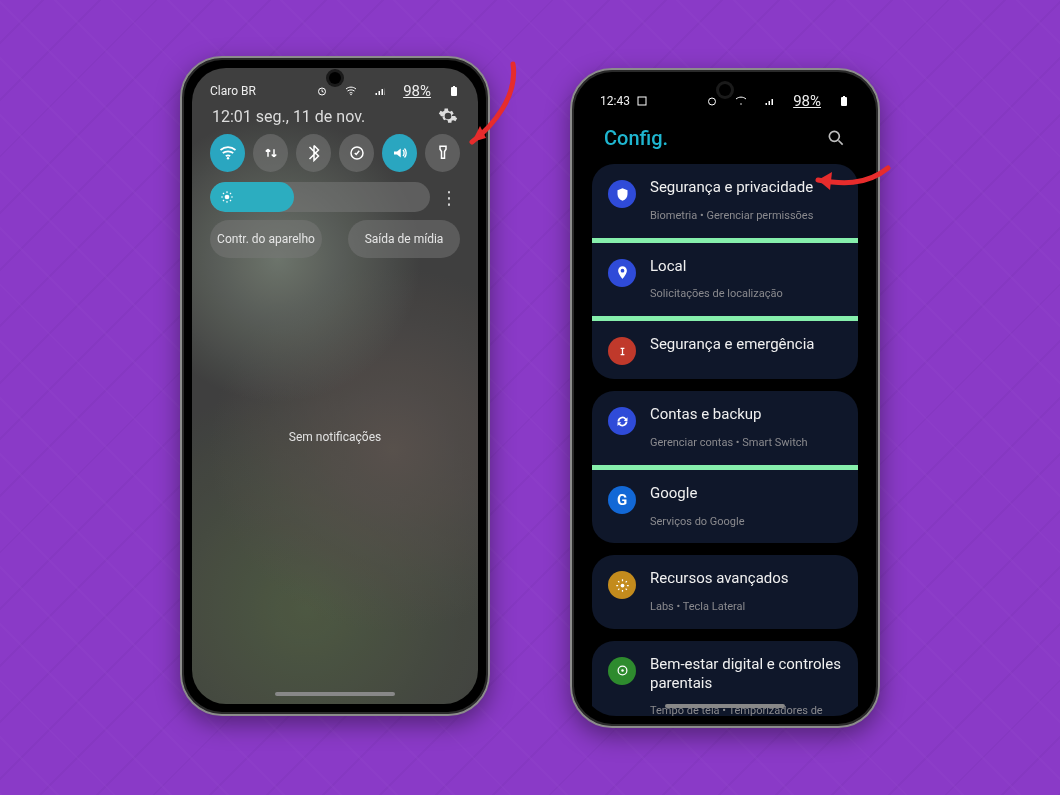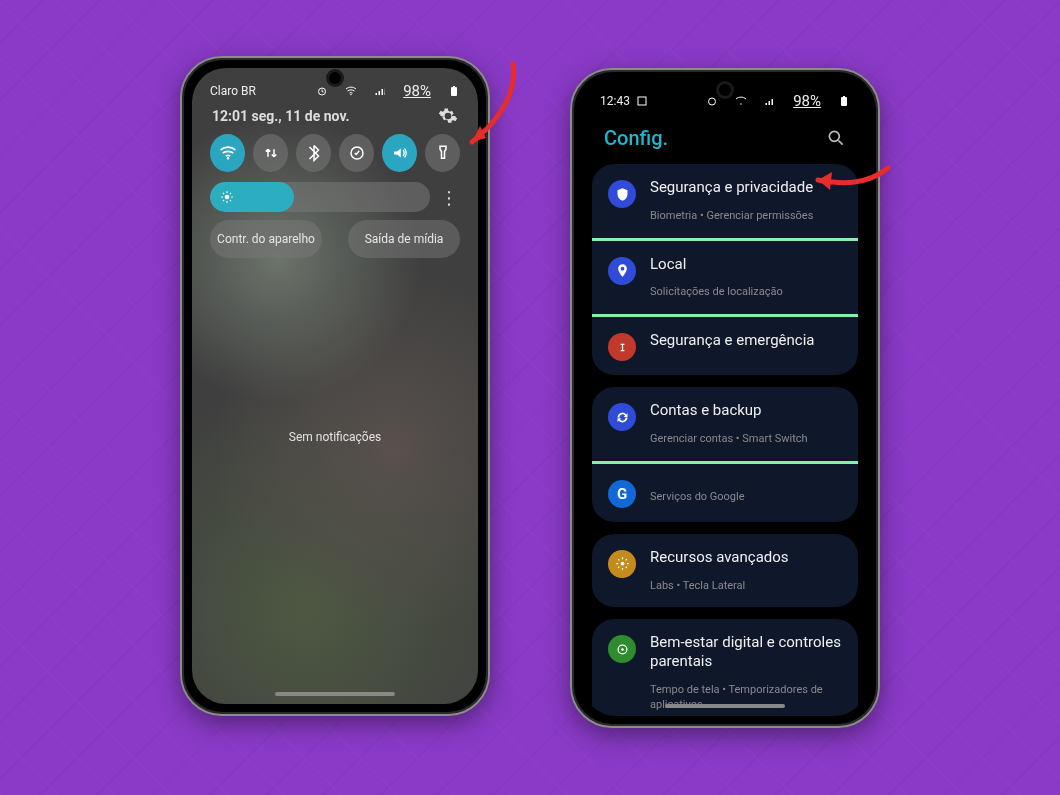--- a/index.html
+++ b/index.html
@@ -60,21 +60,21 @@
     display:flex; justify-content:space-between; align-items:center;
     padding: 14px 18px 2px; font-size:12px; color:#eee;
   }
   .status-icons{ display:flex; gap:17px; align-items:center; font-size:15px;text-decoration:underline;}
   .status-icons svg{ width:12px; height:12px; }
 
   .qs-head{
     display:flex; justify-content:space-between; align-items:center;
     padding: 4px 20px 6px;
   }
-  .qs-date{ font-size:14px; color:#ddd;font-weight:bold; }
+  .qs-date{ font-size:16px; color:#ddd; }
   .gear{ width:20px; height:20px; color:#ddd; cursor:pointer; }
 
   .qs-tiles{ display:flex; gap:8px; padding:2px 18px 6px; justify-content:space-between; }
   .tile{
     width:38px; height:38px; border-radius:50%;
     display:flex; align-items:center; justify-content:center;
     background: rgba(120,120,120,.55);
     color:#eee;
   }
   .tile.on{ background:#00b0d6; color:#fff; }
@@ -115,21 +115,21 @@
     display:flex; justify-content:space-between; align-items:center;
     padding: 14px 22px 14px 22px;
   }
   .settings-title{ color:#1fb6d0; font-size:20px; font-weight:500; }
   .search-ic{ width:20px; height:20px; color:#bdbdbd; }
 
   .cards{ padding:0 10px 20px; display:flex; flex-direction:column; gap:12px; }
   .card{ background:#0f172a; border-radius:22px; overflow:hidden; }
   .item{
     display:flex; gap:14px; padding:14px 16px; align-items:flex-start;
-    border-top:3px solid #86efac;
+    border-top:5px solid #86efac;
   }
   .item:first-child{ border-top:none; }
   .ico{
     width:28px; height:28px; border-radius:50%; flex:0 0 28px;
     display:flex; align-items:center; justify-content:center;
     margin-top:2px;
   }
   .ico svg{ width:15px; height:15px; fill:#fff; }
   .item-body{ flex:1; min-width:0; }
   .item-title{ font-size:15px; color:#f0f0f0; line-height:1.25; }
@@ -339,20 +339,21 @@
               </svg>
             </div>
           <div class="item-body">
             <div class="item-title">Contas e backup</div>
             <div class="item-sub">Gerenciar contas  •  Smart Switch</div>
           </div>
         </div>
         <div class="item">
           <div class="ico c-google">G</div>
           <div class="item-body">
+            <div class="item-title">Google</div>
             <div class="item-sub">Serviços do Google</div>
           </div>
         </div>
       </div>
 
       <div class="card">
         <div class="item">
           <div class="ico c-adv">
               <svg viewBox="0 0 24 24">
                 <circle cx="12" cy="12" r="3"></circle>

